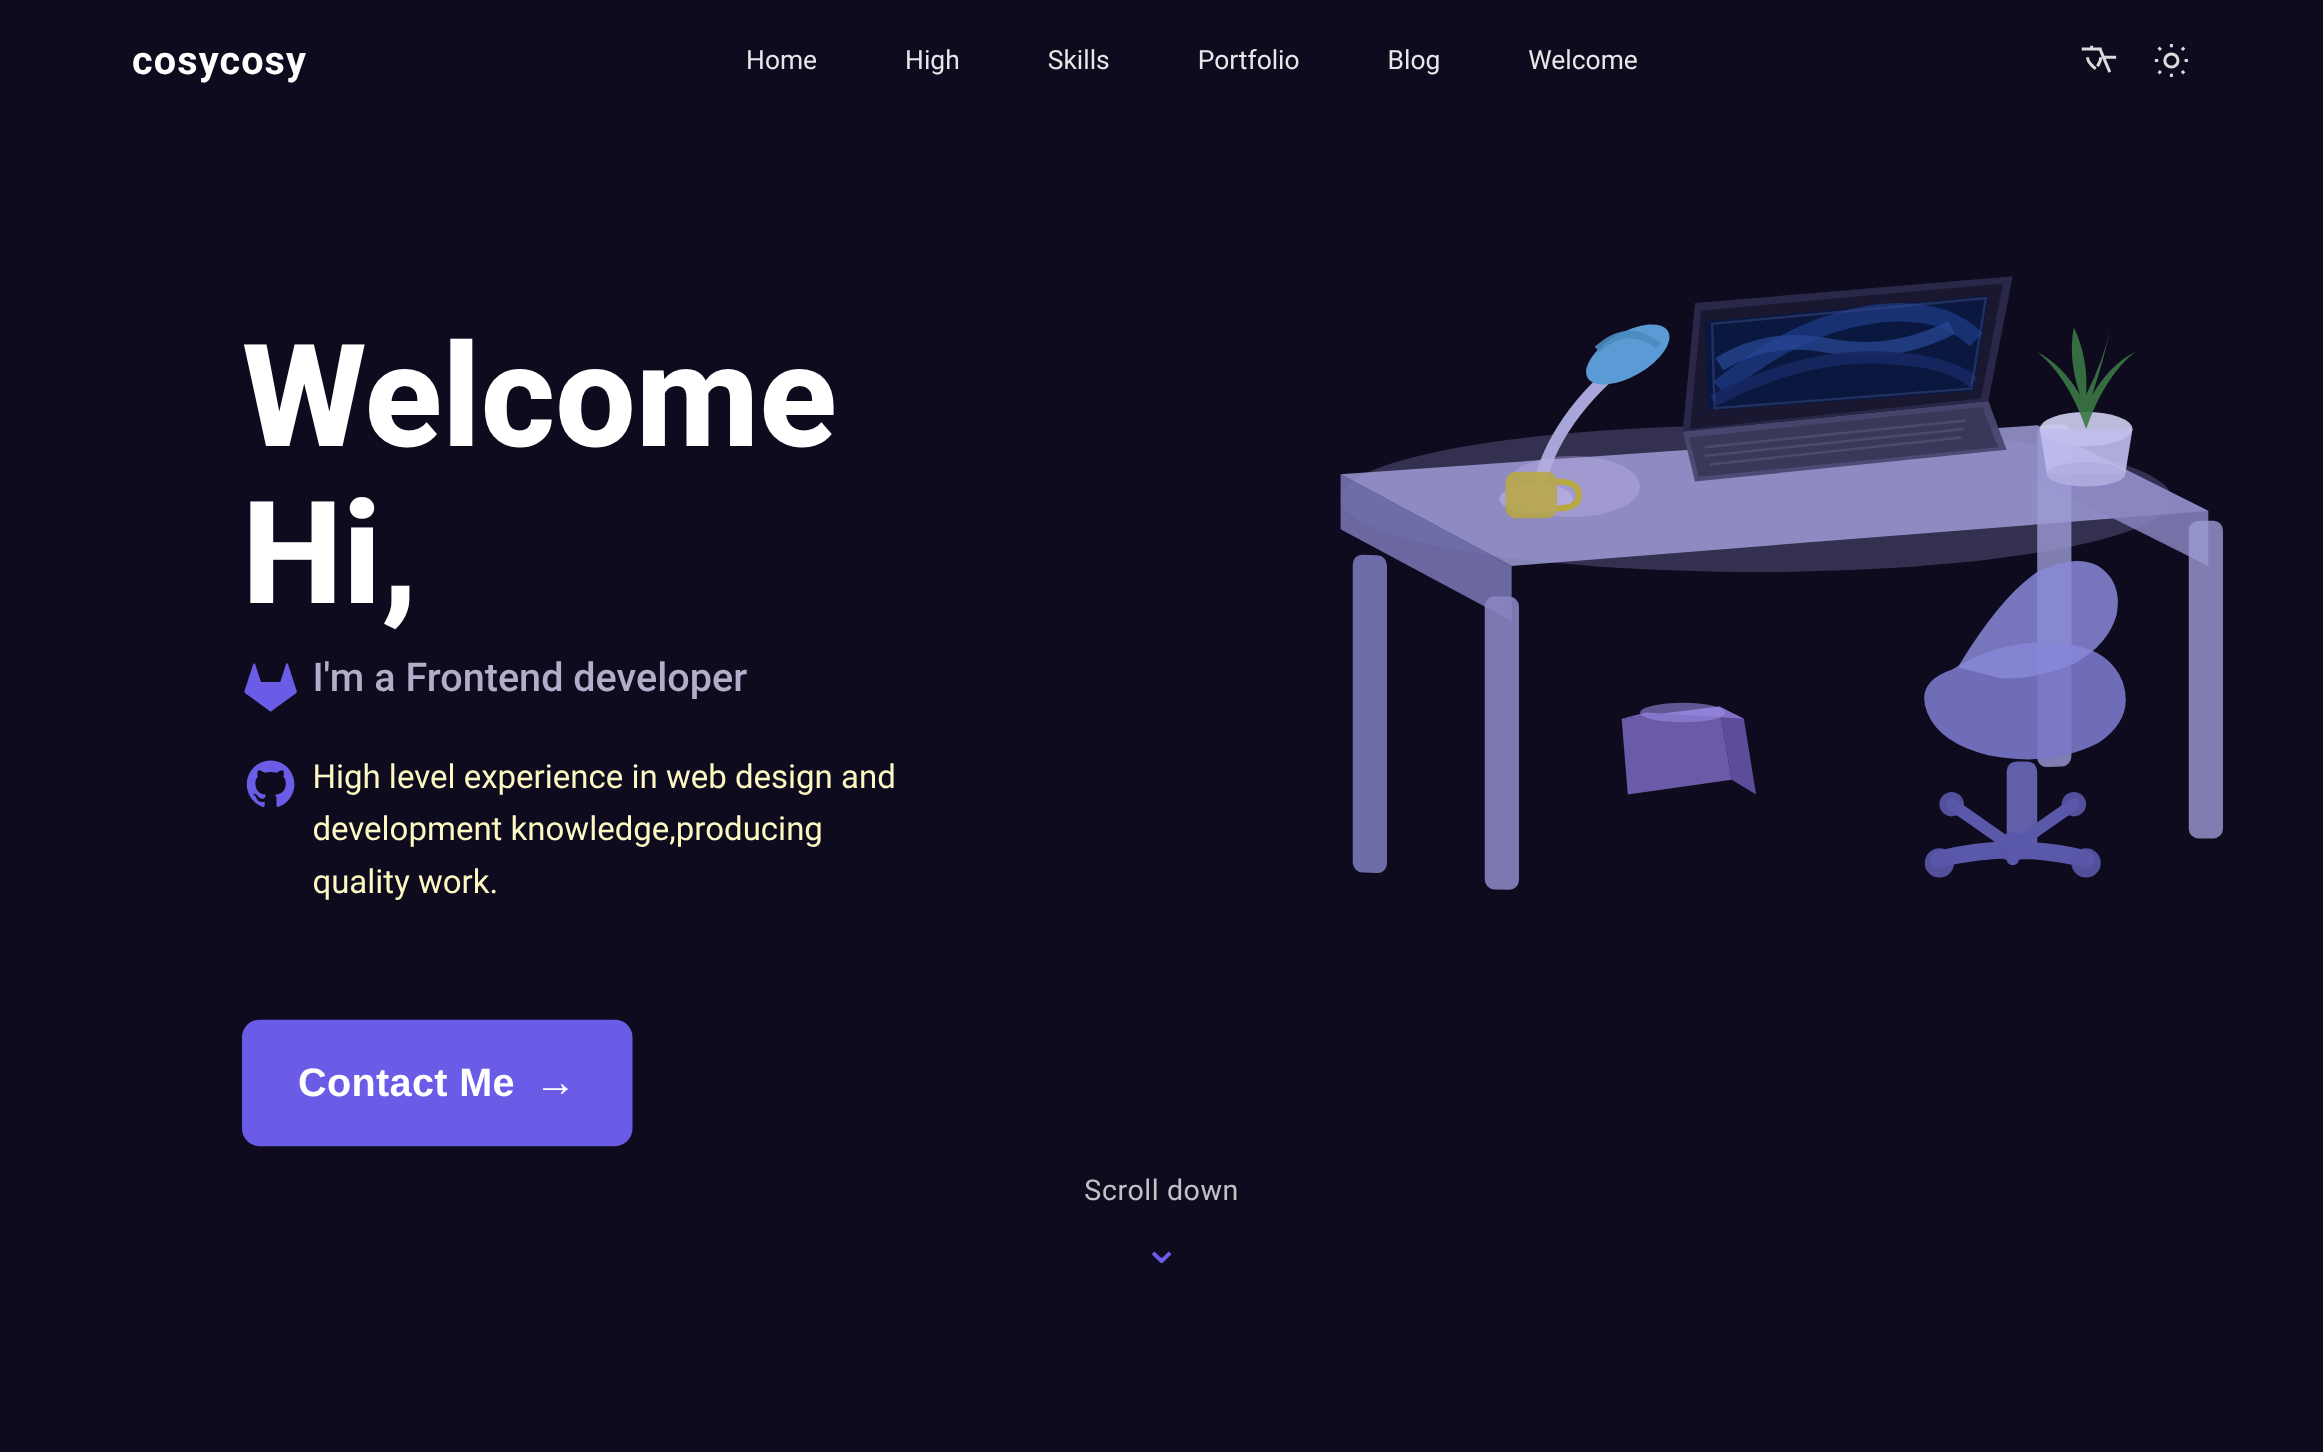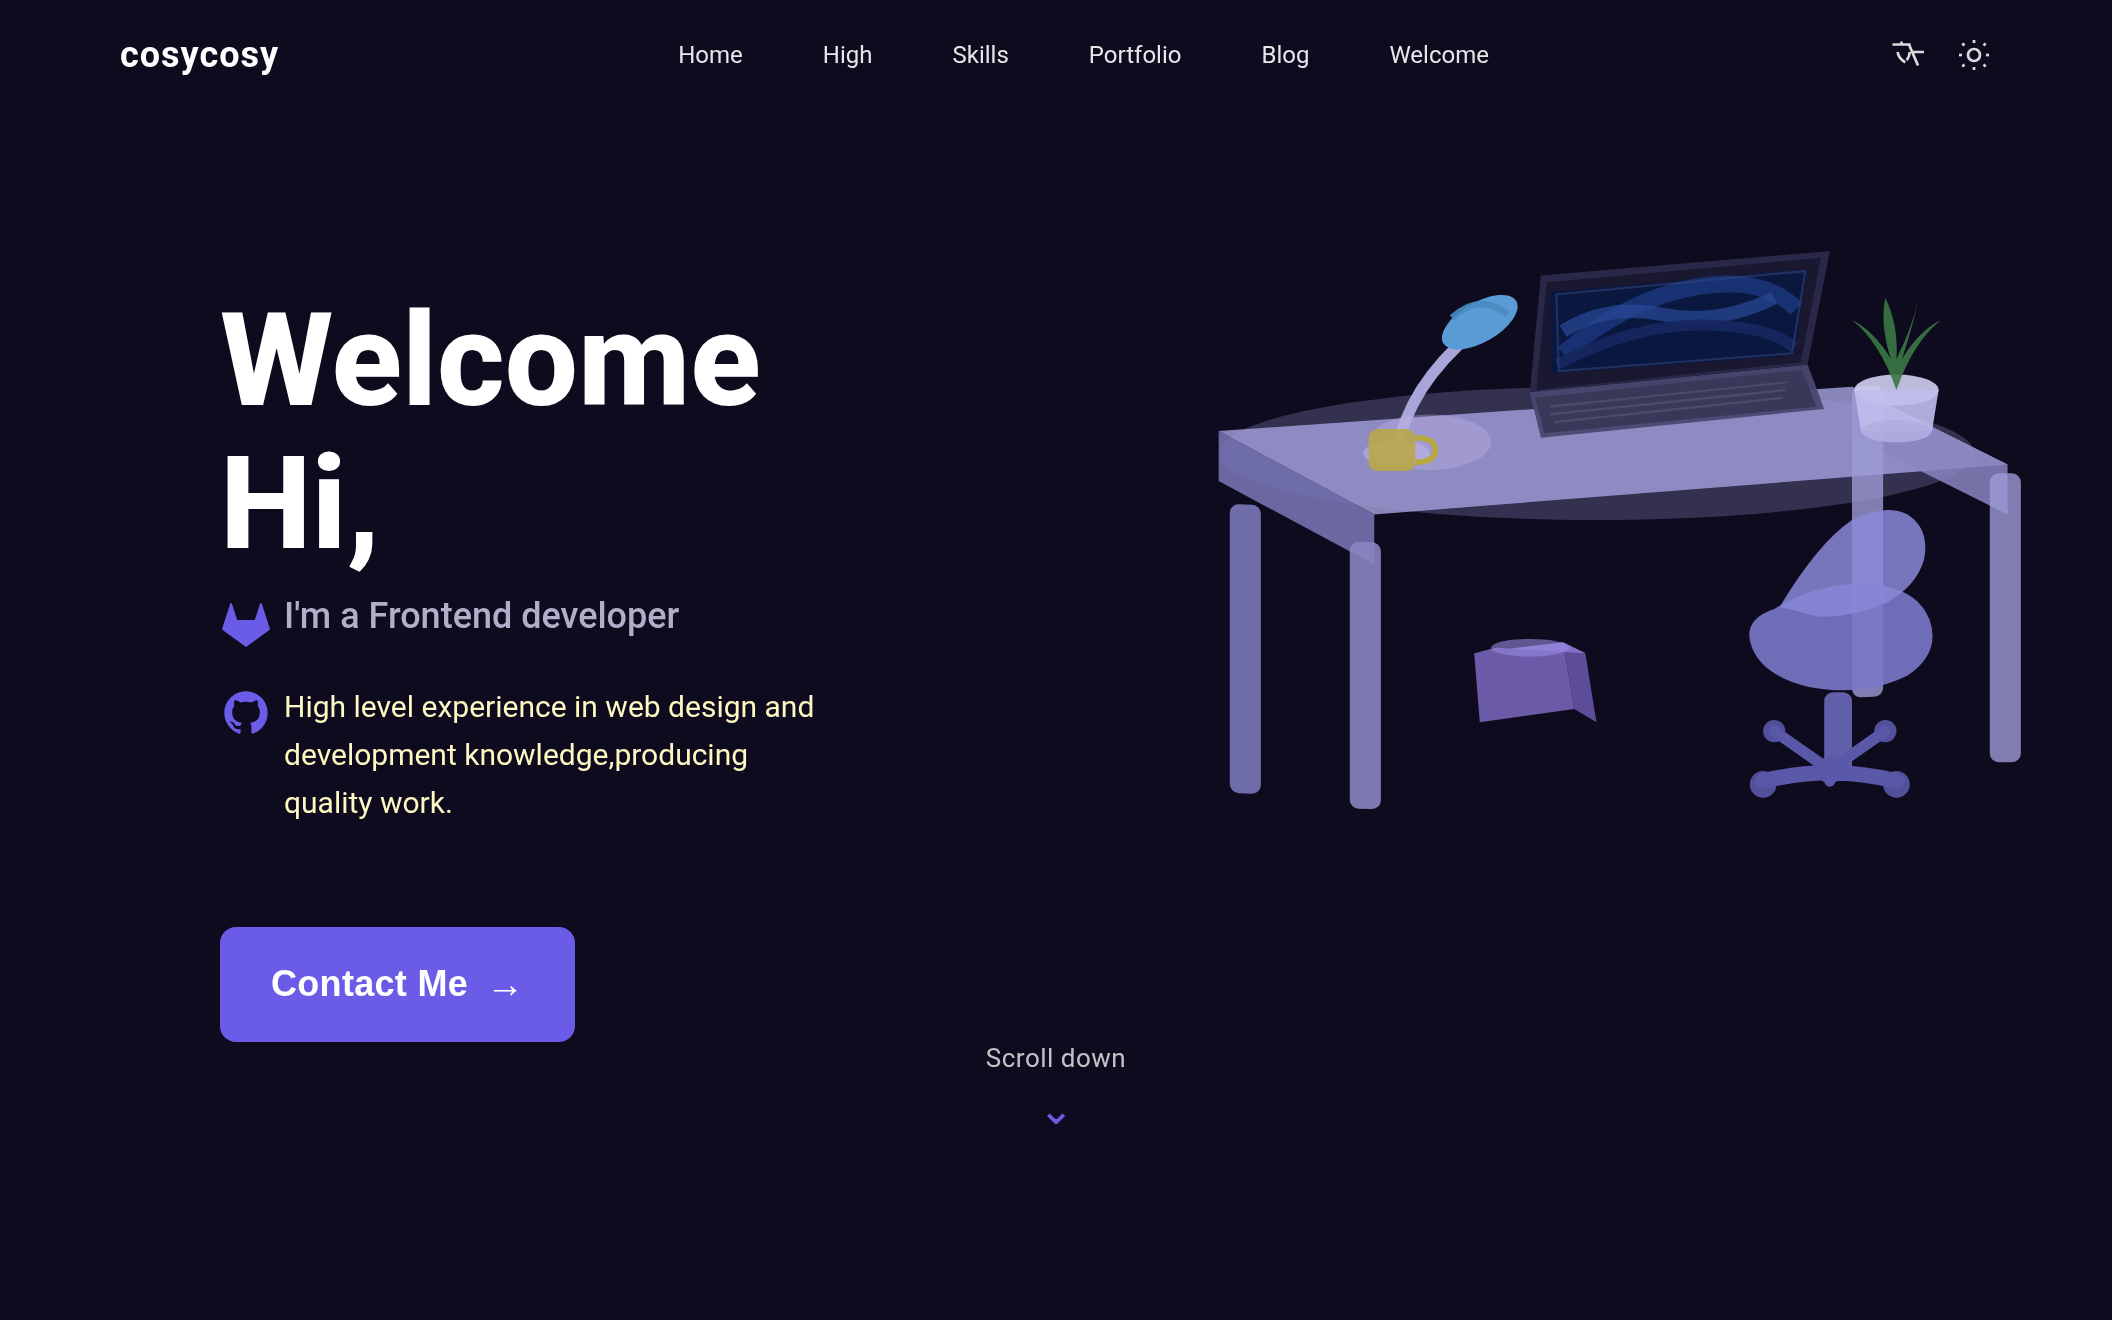--- a/index.html
+++ b/index.html
@@ -336,18 +336,18 @@
       <circle cx="750" cy="590" r="10" fill="#5a58a8" opacity="0.9"></circle>
 
       <path d="M380 520 L460 510 L470 570 L385 582 Z" fill="#7a68c0" opacity="0.85"></path>
       <path d="M460 510 L480 520 L490 582 L470 570 Z" fill="#6a58b0" opacity="0.85"></path>
       <path d="M380 520 L400 515 L480 520 L460 510 Z" fill="#8a78d0" opacity="0.85"></path>
 
       <ellipse cx="430" cy="515" rx="35" ry="8" fill="#9a88e0" opacity="0.6"></ellipse>
     </svg>
   </div>
 
-  <div class="scroll-down" style="position:absolute; bottom:29px; left:50%; transform:translateX(-50%);gap:16px;">
+  <div class="scroll-down" style="position:absolute; bottom:4px; left:50%; transform:translateX(-50%);gap:16px;">
     <span class="scroll-down-text">Scroll down</span>
     <span class="scroll-chevron">⌄</span>
   </div>
 
 </section>
 
 </body></html>

